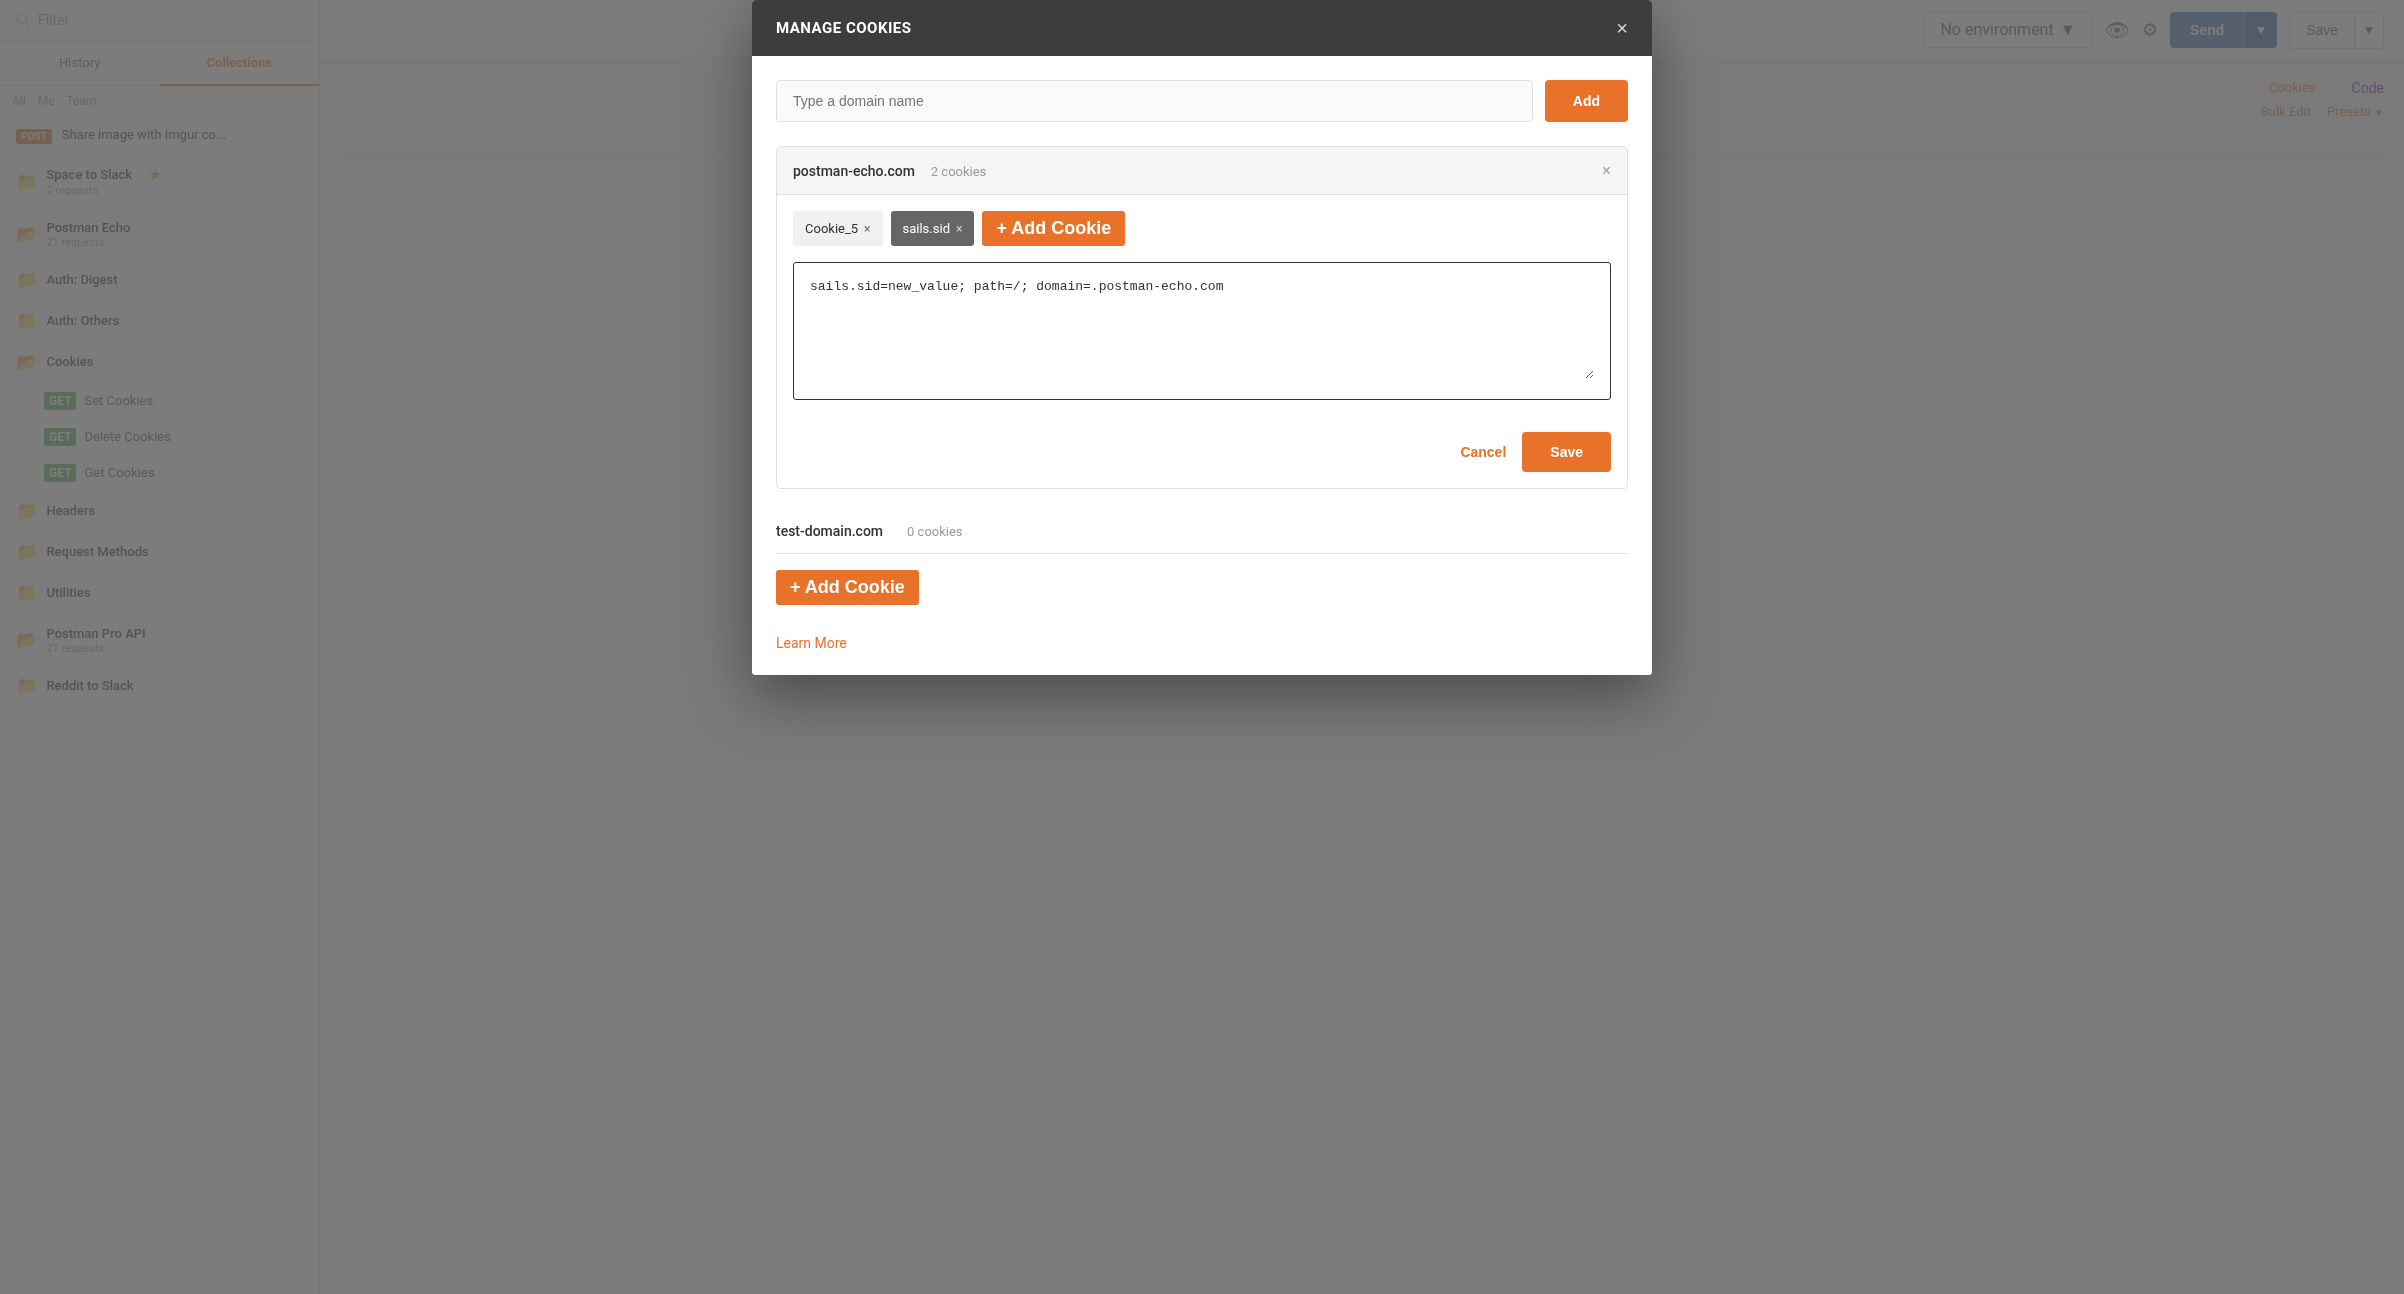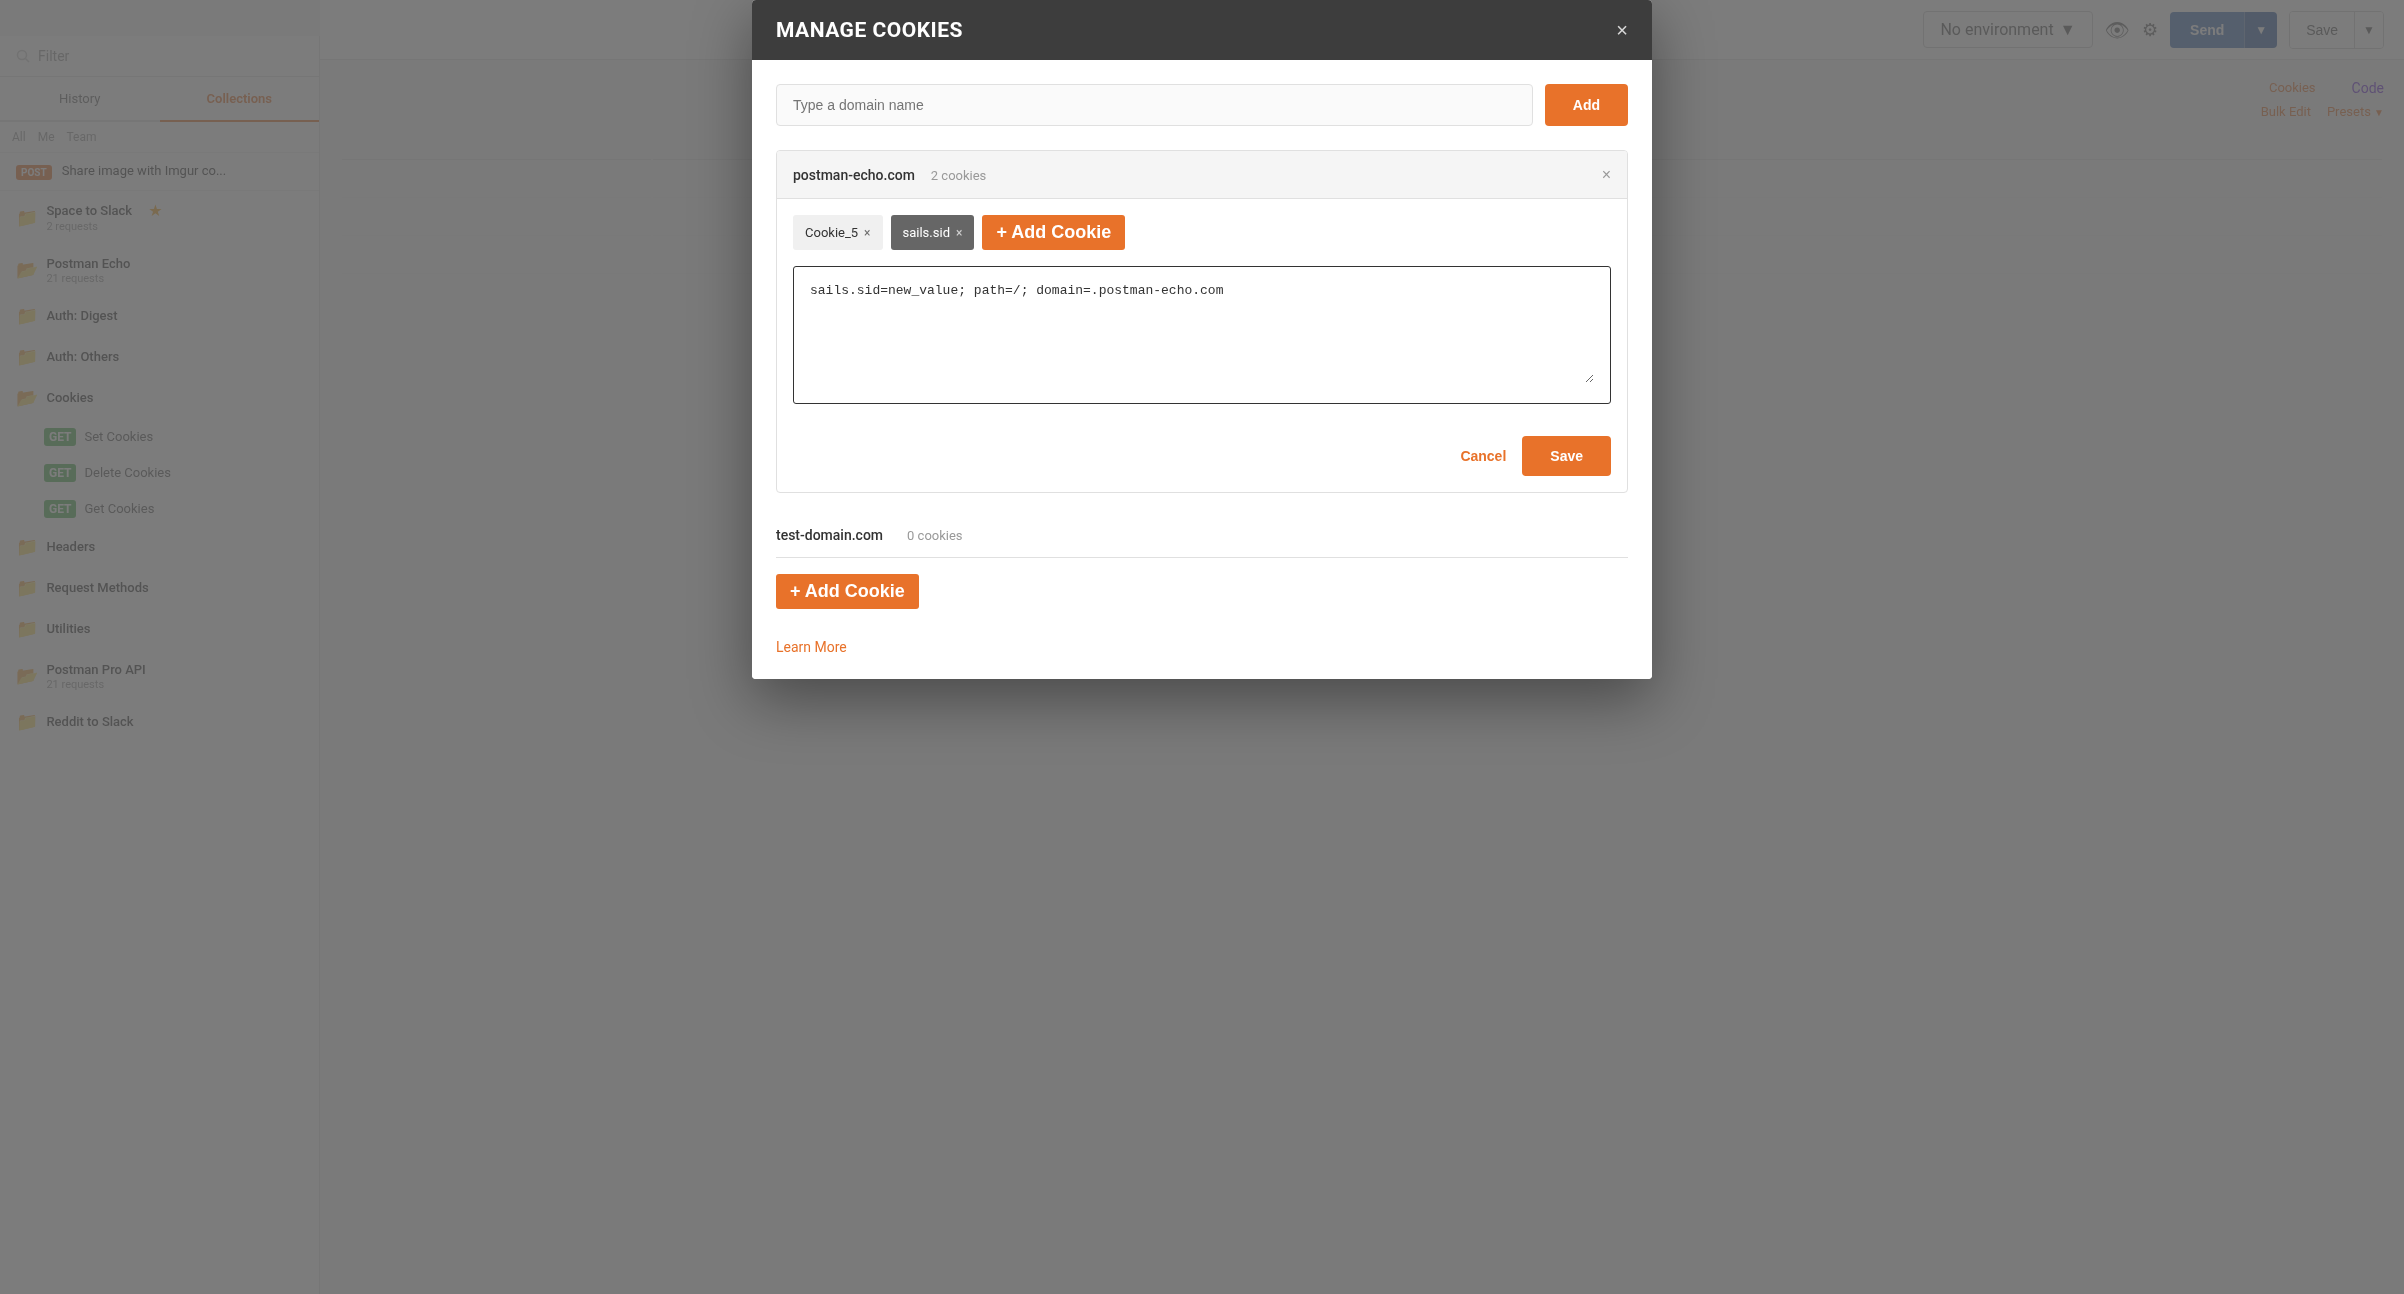--- a/index.html
+++ b/index.html
@@ -21,21 +21,20 @@
     }
 
     
     .sidebar {
       width: 320px;
       background: #fff;
       border-right: 1px solid #e0e0e0;
       display: flex;
       flex-direction: column;
       overflow: hidden;
-      margin-top: 36px;
     }
 
     .sidebar-search {
       padding: 12px 16px;
       border-bottom: 1px solid #e0e0e0;
       display: flex;
       align-items: center;
       gap: 8px;
       color: #999;
       font-size: 14px;
@@ -215,21 +214,21 @@
     .modal-header {
       background: #3d3d3d;
       color: #fff;
       padding: 18px 24px;
       display: flex;
       align-items: center;
       justify-content: space-between;
     }
 
     .modal-title {
-      font-size: 21px;
+      font-size: 15px;
       font-weight: 700;
       letter-spacing: 0.5px;
       text-transform: uppercase;
     }
 
     .modal-close {
       background: none;
       border: none;
       color: #fff;
       font-size: 20px;

